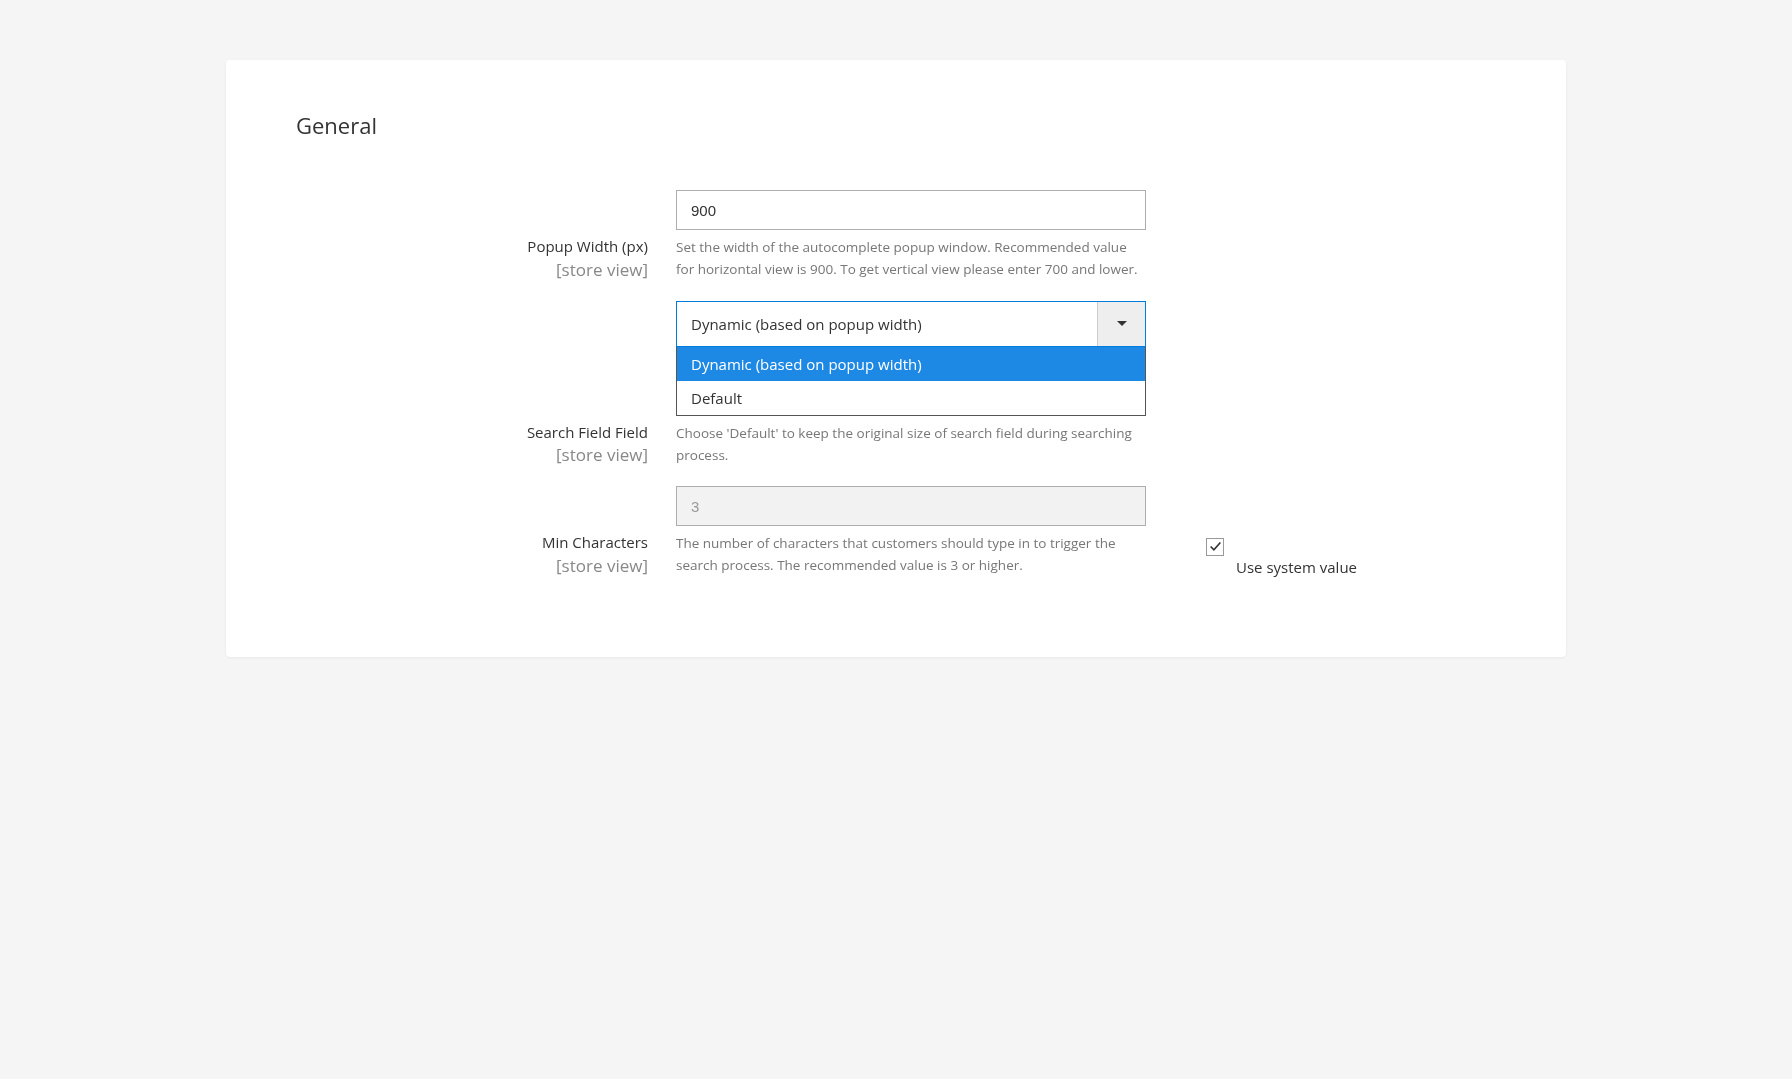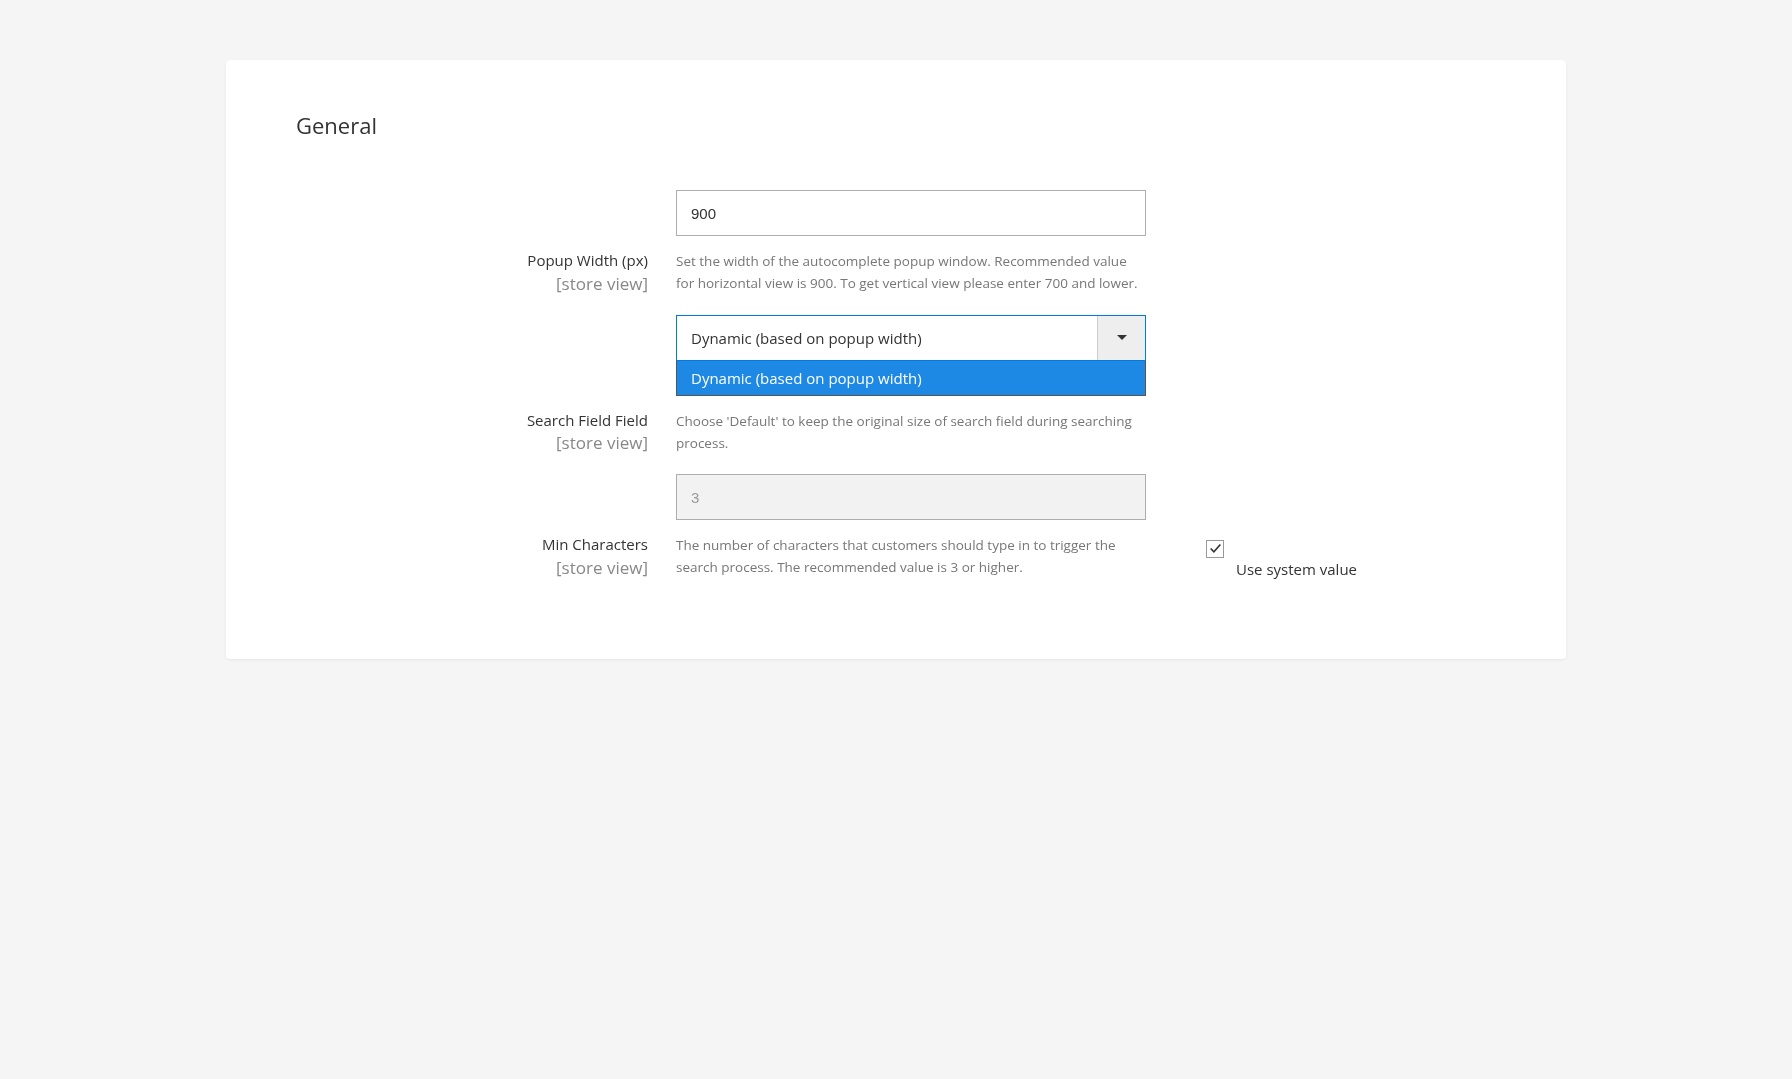--- a/index.html
+++ b/index.html
@@ -58,21 +58,21 @@
     }
     .extra-col {
       padding-left: 60px;
       padding-top: 10px;
       display: flex;
       align-items: center;
       gap: 12px;
     }
     .text-input {
       width: 100%;
-      height: 46px;
+      height: 40px;
       border: 1px solid #adadad;
       padding: 0 14px;
       font-size: 15px;
       color: #333;
       background: #fff;
     }
     .text-input:disabled {
       background: #f2f2f2;
       color: #999;
     }
@@ -124,21 +124,21 @@
       cursor: pointer;
     }
     .select-option.highlighted {
       background: #1e88e5;
       color: #fff;
     }
     .help-text {
       font-size: 13.5px;
       color: #777;
       line-height: 1.65;
-      margin-top: 14px;
+      margin-top: 6px;
     }
     .checkbox-control {
       width: 18px;
       height: 18px;
       border: 1px solid #999;
       display: inline-flex;
       align-items: center;
       justify-content: center;
       cursor: pointer;
       background: #fff;
@@ -179,20 +179,21 @@
     <div class="control-col">
       <div class="select-wrapper">
         <div class="select-display">
           <span class="select-text">Dynamic (based on popup width)</span>
           <span class="select-arrow-btn">
             <span class="arrow-down"></span>
           </span>
         </div>
         <div class="select-options">
           <div class="select-option highlighted">Dynamic (based on popup width)</div>
+          <div class="select-option">Default</div>
         </div>
       </div>
       <p class="help-text">Choose 'Default' to keep the original size of search field during searching process.</p>
     </div>
   </div>
 
   <div class="form-row">
     <div class="label-col">
       <span class="field-label">Min Characters</span>
       <span class="field-scope">[store view]</span>

